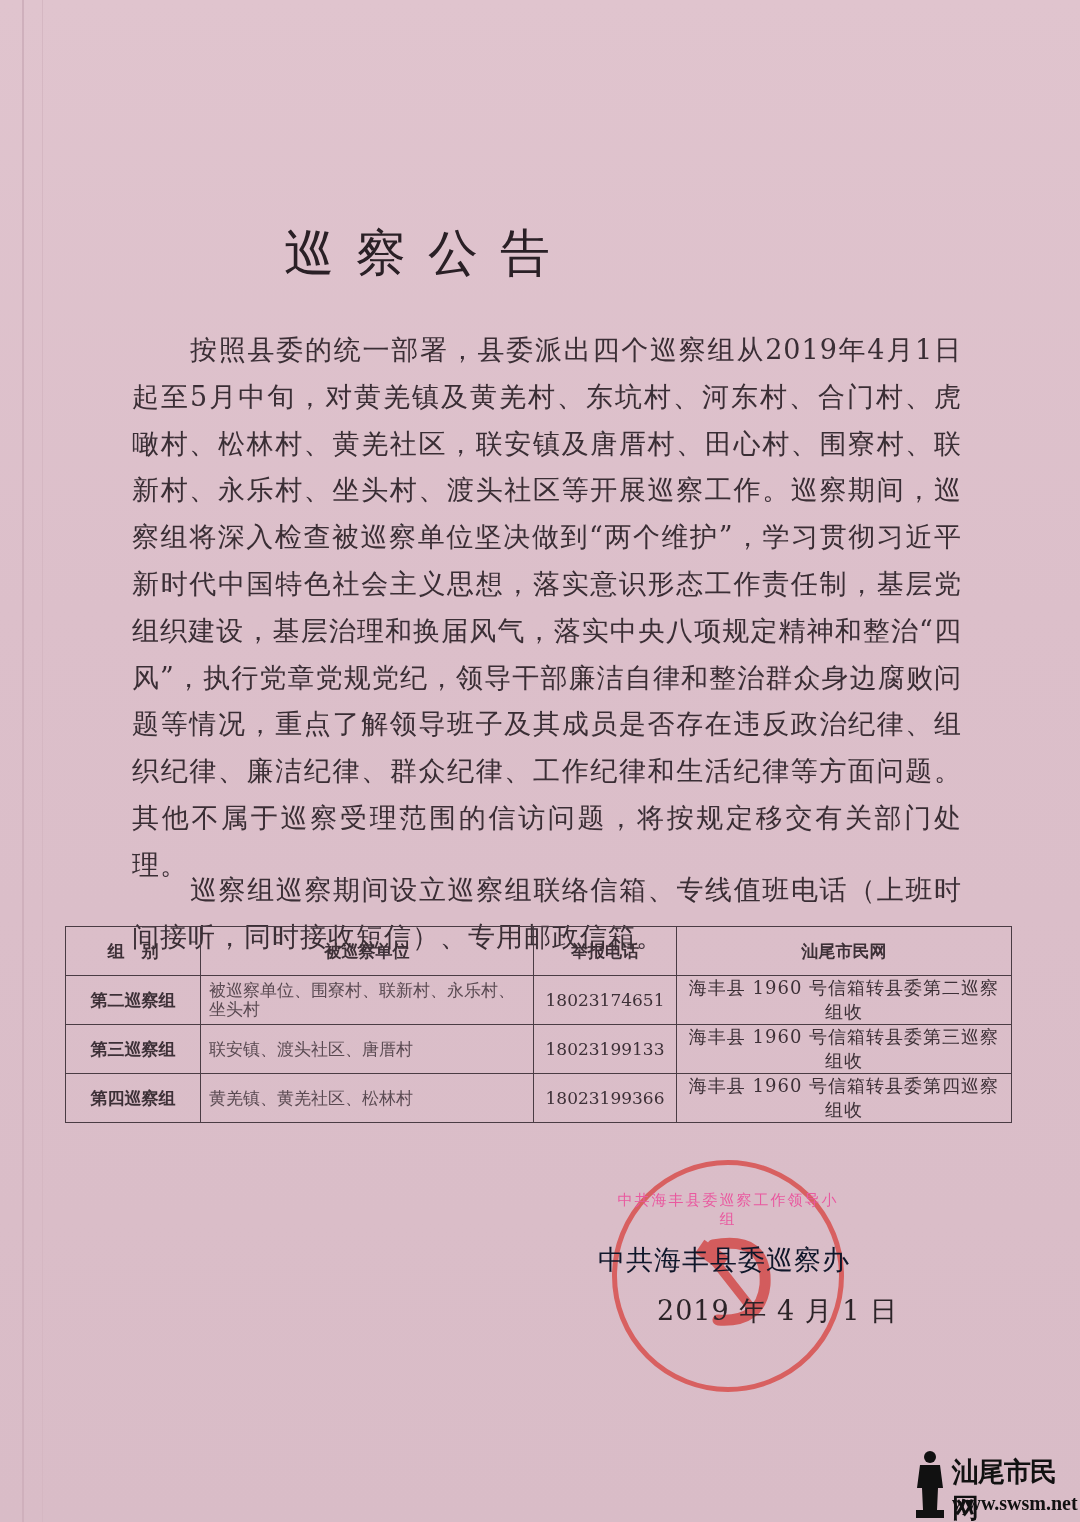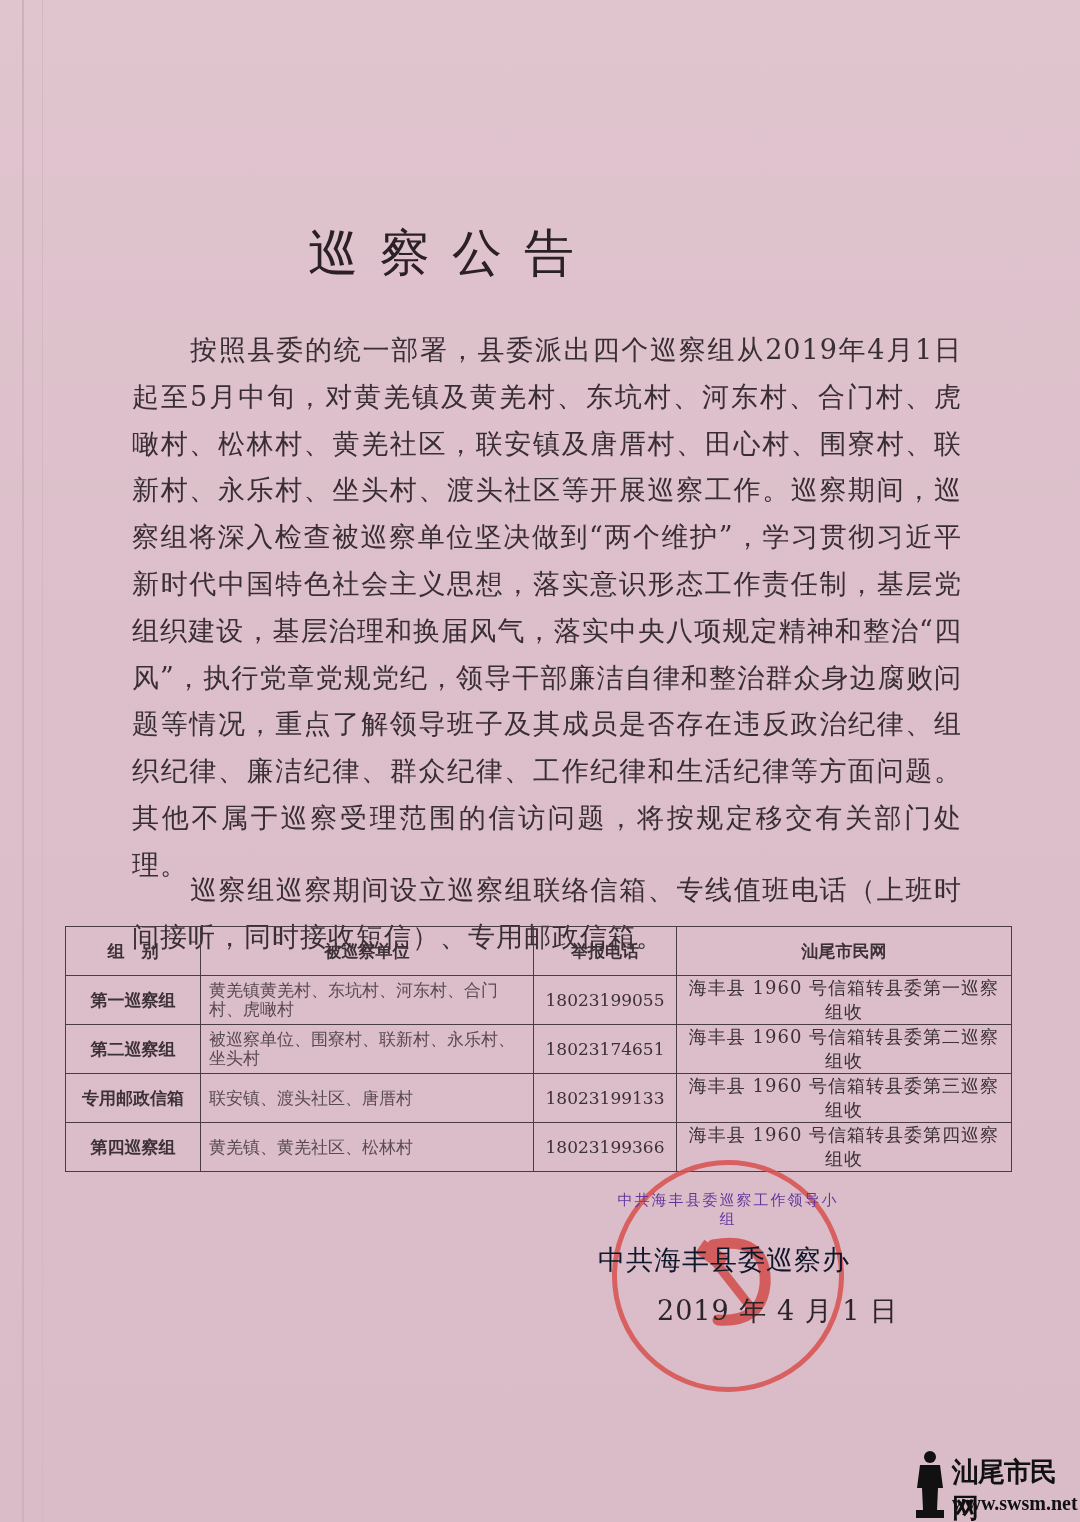--- a/index.html
+++ b/index.html
@@ -6,21 +6,21 @@
   body {
     width:1080px; height:1522px; position:relative; overflow:hidden;
     background: linear-gradient(180deg, #e0c4ce 0%, #dcbfca 40%, #d9bcc7 100%);
     font-family: "DejaVu Serif", "Liberation Serif", serif;
     color:#2a2228;
   }
   .edge-line { position:absolute; left:22px; top:0; width:2px; height:1522px; background:#cfb0bc; }
   .edge-line2 { position:absolute; left:42px; top:0; width:1px; height:1522px; background:#d5b7c2; }
   .title {
     position:absolute; top:186px; left:0; width:856px; text-align:center;
-    font-size:50px; letter-spacing:22px; color:#2a2026; font-weight:normal;margin-left:24px;
+    font-size:50px; letter-spacing:22px; color:#2a2026; font-weight:normal;
   }
   .para {
     position:absolute; left:132px; width:830px;
     font-size:27px; line-height:46.8px; text-align:justify;
     text-indent:58px; color:#3a2e35; letter-spacing:1px;
   }
   .p1 { top:300px; }
   .p2 { top:840px; }
   table.units {
     position:absolute; top:926px; left:65px; width:947px;
@@ -33,21 +33,21 @@
   .c-unit { width:316px; text-align:left; line-height:19px; color:#5a4a52; }
   .c-phone { width:126px; text-align:center; font-size:17px; }
   .c-mail { text-align:center; font-size:18px; letter-spacing:1px; }
   .seal {
     position:absolute; left:612px; top:1160px; width:232px; height:232px;
     border:5px solid #d8504f; border-radius:50%; box-sizing:border-box;
     opacity:0.85;
   }
   .seal-text {
     position:absolute; width:100%; top:18px; text-align:center;
-    color:#4c1d95; font-size:26px; letter-spacing:2px;
+    color:#ec4899; font-size:26px; letter-spacing:2px;
   }
   .seal-bottom {
     position:absolute; width:100%; bottom:18px; text-align:center;
     color:#d24c4b; font-size:30px;
   }
   .seal-emblem { position:absolute; left:66px; top:60px; width:100px; height:110px; }
   .sign-org {
     position:absolute; left:598px; top:1242px; font-size:27px; letter-spacing:1px; color:#0f172a;
   }
   .sign-date {
@@ -72,33 +72,27 @@
   <thead>
     <tr>
       <th class="c-group">组　别</th>
       <th>被巡察单位</th>
       <th>举报电话</th>
       <th>汕尾市民网</th>
     </tr>
   </thead>
   <tbody>
     <tr>
-      <td class="c-group">第一巡察组</td>
-      <td class="c-unit">黄羌镇黄羌村、东坑村、河东村、合门村、虎噉村</td>
-      <td class="c-phone">18023199055</td>
-      <td class="c-mail">海丰县 1960 号信箱转县委第一巡察组收</td>
-    </tr>
-    <tr>
       <td class="c-group">第二巡察组</td>
       <td class="c-unit">被巡察单位、围寮村、联新村、永乐村、坐头村</td>
       <td class="c-phone">18023174651</td>
       <td class="c-mail">海丰县 1960 号信箱转县委第二巡察组收</td>
     </tr>
     <tr>
-      <td class="c-group">专用邮政信箱</td>
+      <td class="c-group">第三巡察组</td>
       <td class="c-unit">联安镇、渡头社区、唐厝村</td>
       <td class="c-phone">18023199133</td>
       <td class="c-mail">海丰县 1960 号信箱转县委第三巡察组收</td>
     </tr>
     <tr>
       <td class="c-group">第四巡察组</td>
       <td class="c-unit">黄羌镇、黄羌社区、松林村</td>
       <td class="c-phone">18023199366</td>
       <td class="c-mail">海丰县 1960 号信箱转县委第四巡察组收</td>
     </tr>

